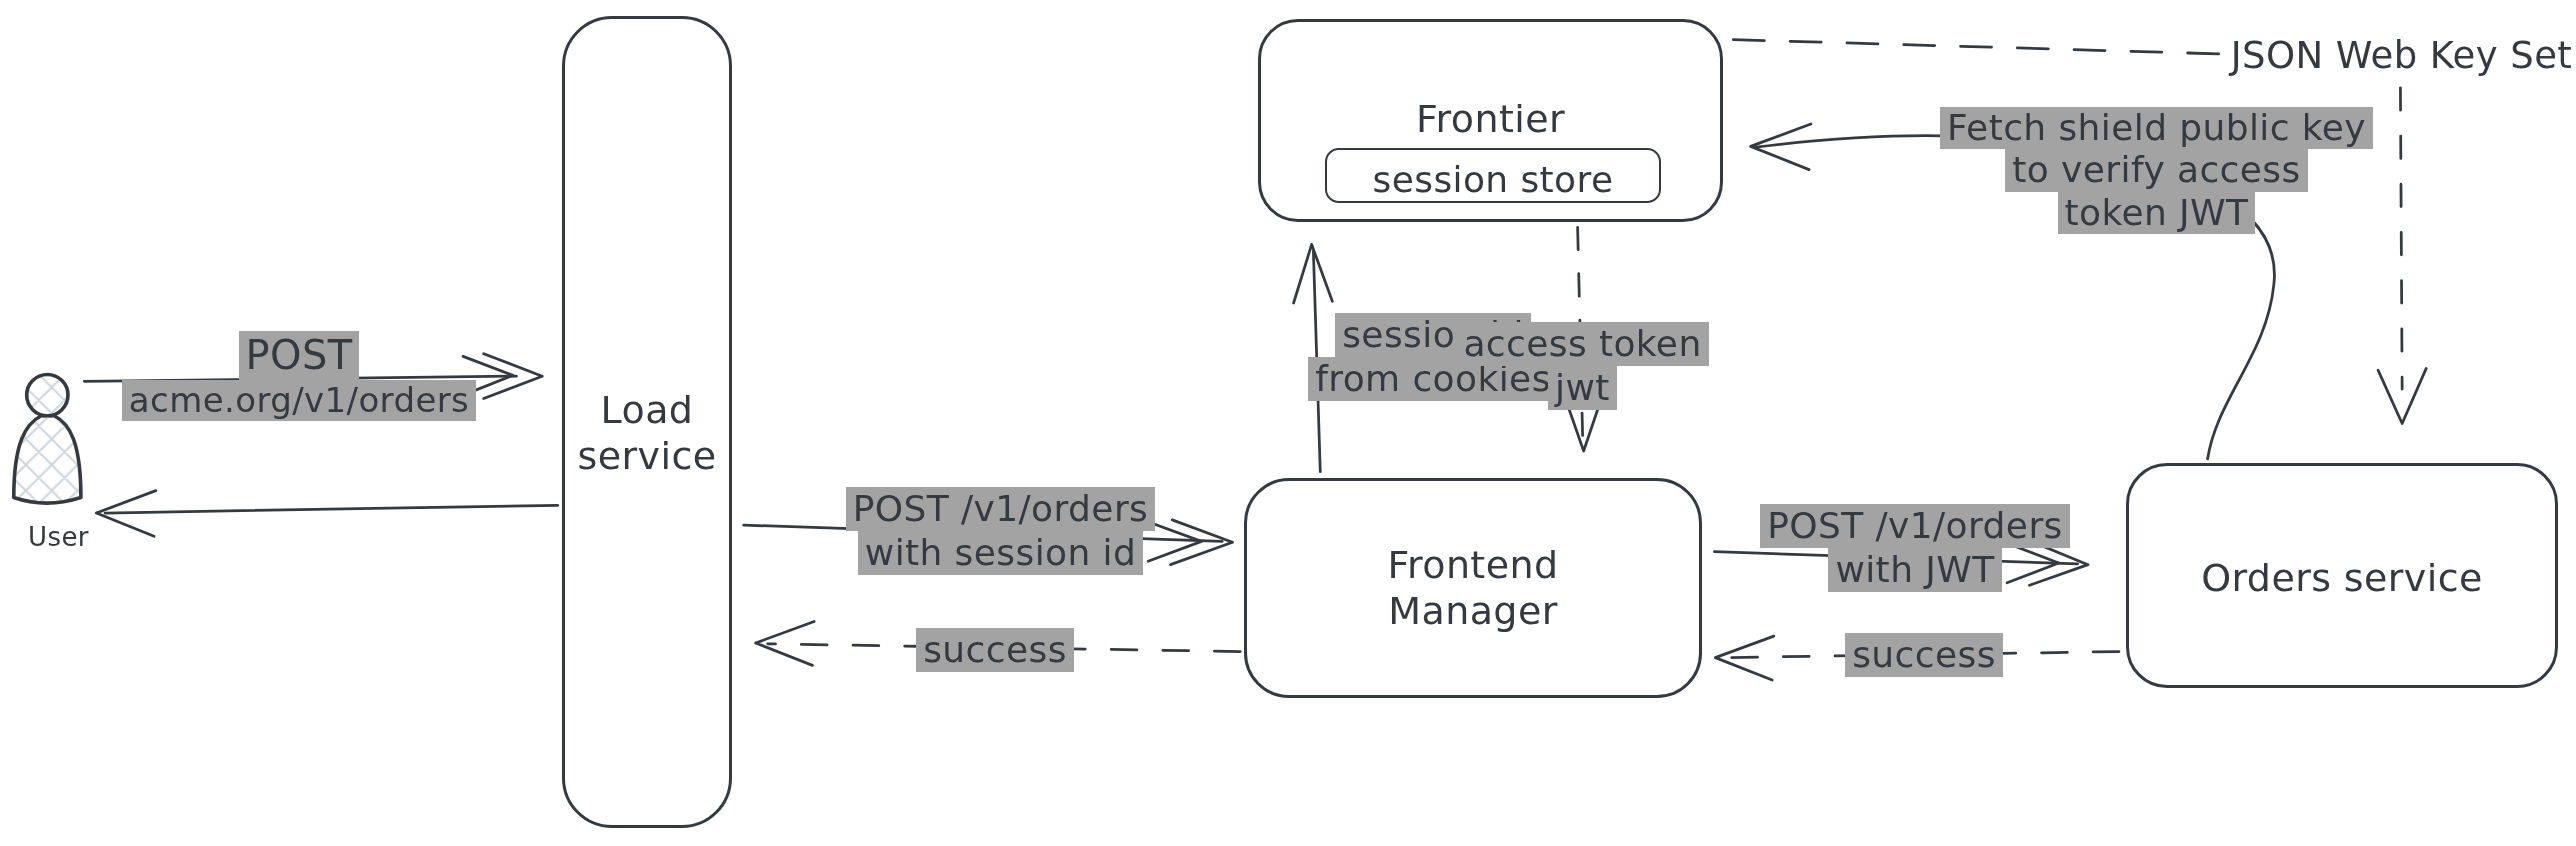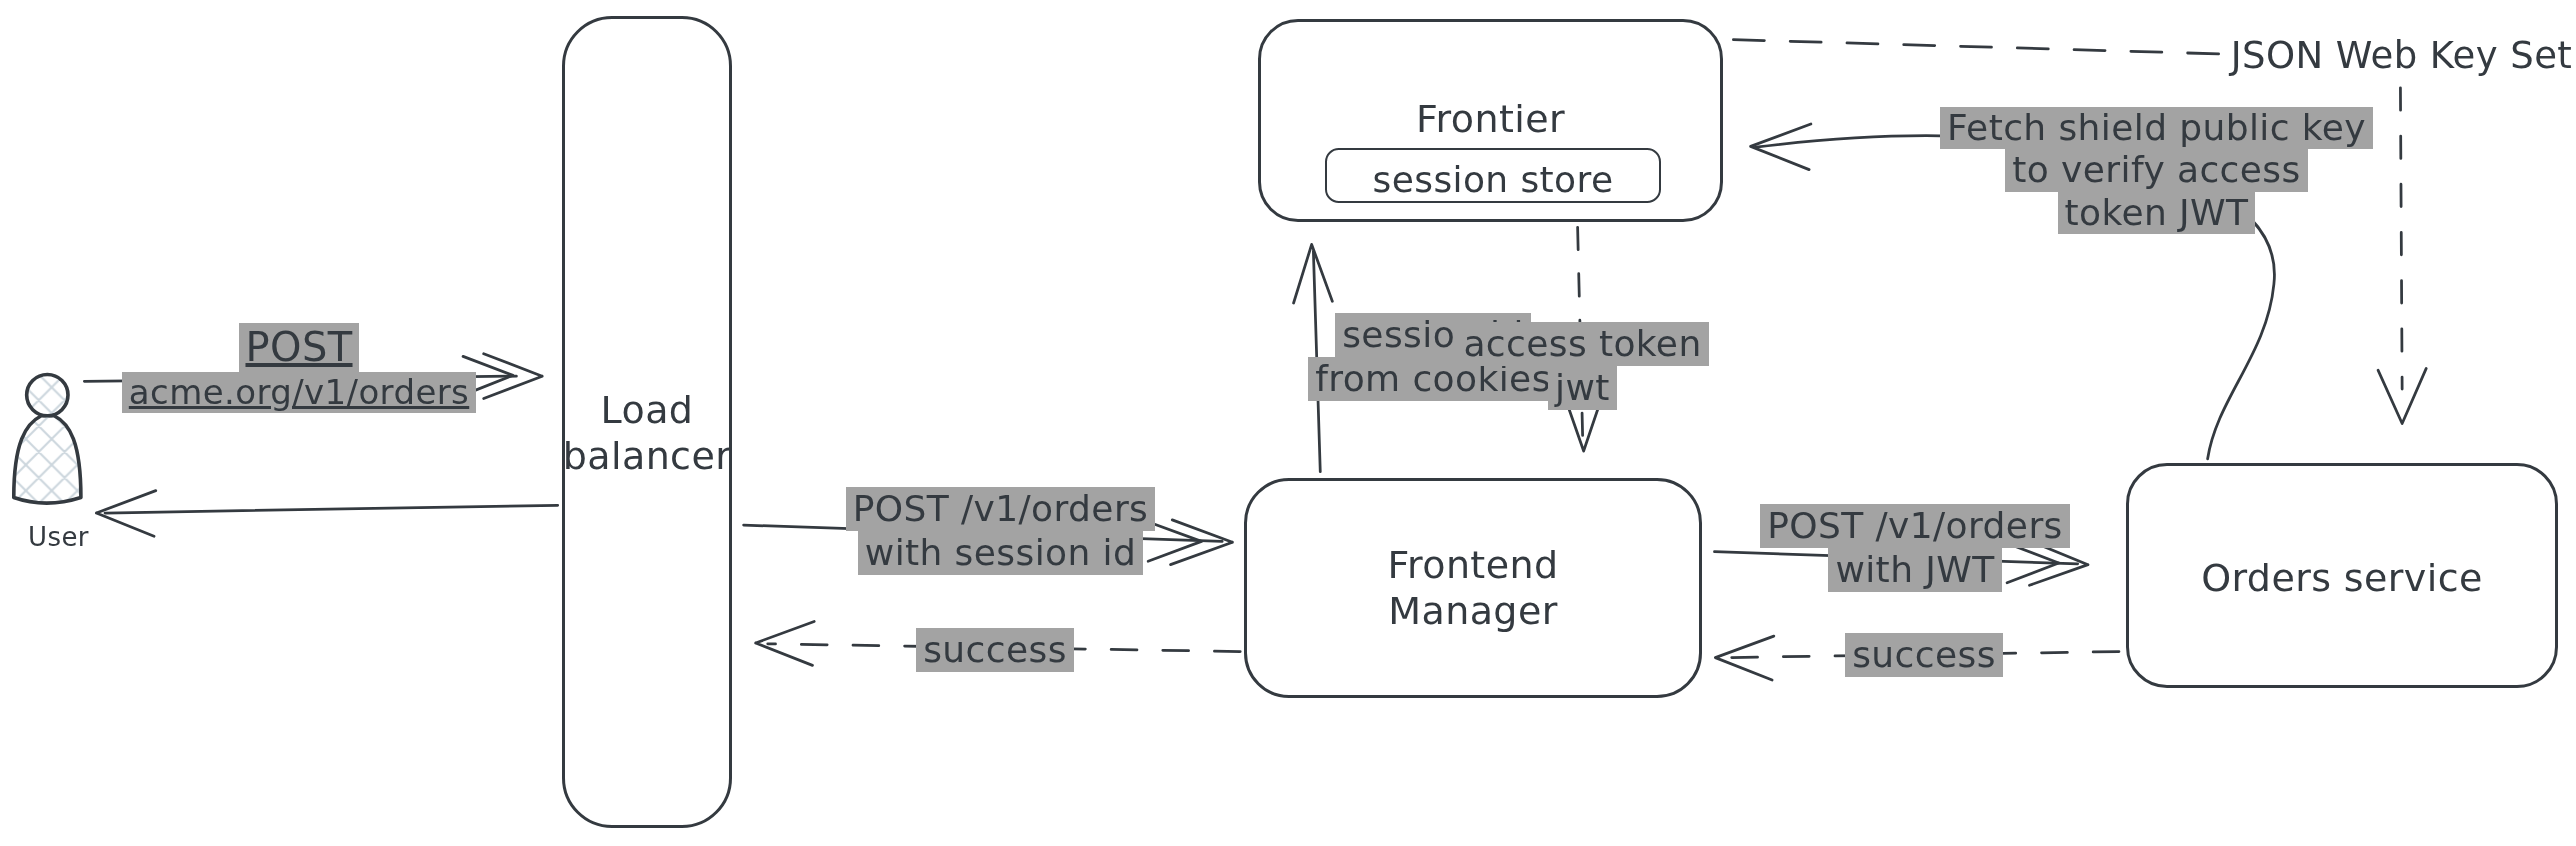--- a/index.html
+++ b/index.html
@@ -127,41 +127,41 @@
   <div class="node" style="left:1244px; top:478px; width:458px; height:220px; border-radius:45px;"></div>
 
   <div class="node" style="left:2126px; top:463px; width:432px; height:225px; border-radius:41px;"></div>
 
   <div class="label" style="left:9px; top:510px; width:99px; font-size:26px;margin-top:12px;">
     <span>User</span>
   </div>
 
   <div class="label node-label" style="left:562px; top:387px; width:170px;">
     <span>Load</span>
-    <span>balancer</span>
+    <span>service</span>
   </div>
 
   <div class="label node-label" style="left:1258px; top:96px; width:465px;">
     <span>Frontier</span>
   </div>
 
   <div class="label" style="left:1325px; top:158px; width:336px;">
     <span>session store</span>
   </div>
 
   <div class="label node-label" style="left:1244px; top:542px; width:458px;">
     <span>Frontend</span>
     <span>Manager</span>
   </div>
 
   <div class="label node-label" style="left:2126px; top:555px; width:432px;">
     <span>Orders service</span>
   </div>
 
-  <div class="label onwire" style="left:127px; top:323px; width:344px;text-decoration:underline;">
+  <div class="label onwire" style="left:127px; top:331px; width:344px;">
     <span style="font-size:40px;">POST</span>
     <span style="font-size:34px;">acme.org/v1/orders</span>
   </div>
 
   <div class="label onwire" style="left:794px; top:487px; width:413px;">
     <span>POST /v1/orders</span>
     <span>with session id</span>
   </div>
 
   <div class="label onwire" style="left:883px; top:628px; width:224px;">

